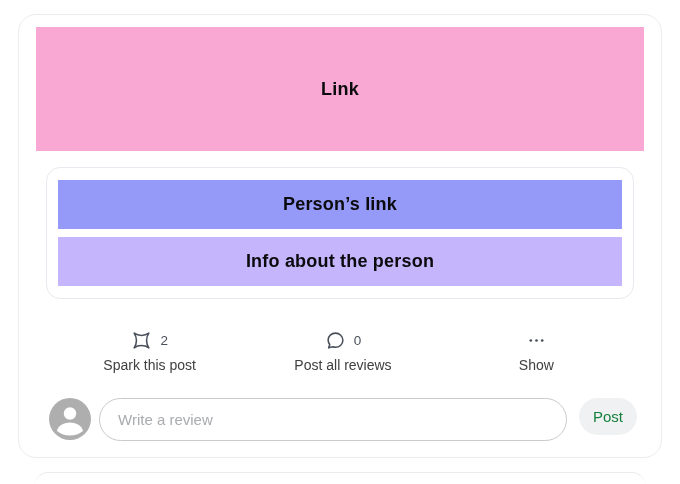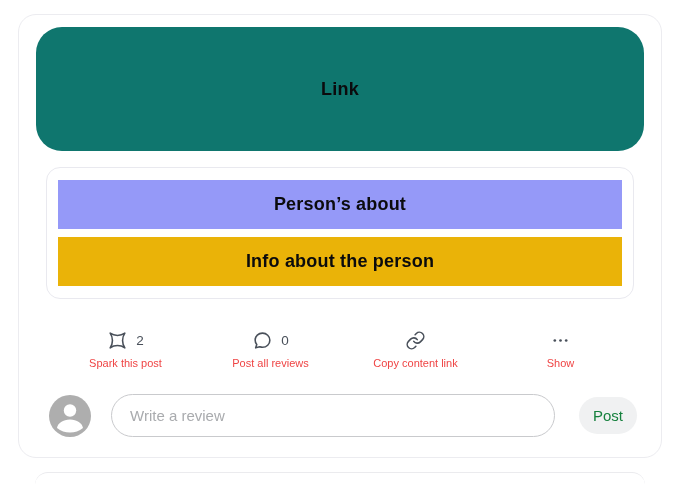--- a/index.html
+++ b/index.html
@@ -74,31 +74,29 @@
     align-items: center;
     gap: 8px;
     height: 22px;
   }
   .action-count {
     font-size: 13.5px;
     color: #49505a;
   }
   .action-label {
     margin-top: 6px;
-    font-size: 11px;
-    color: #ef4444;
+    font-size: 14px;
+    color: #404040;
   }
   .icon-svg {
     display: block;
   }
   .composer {
     margin: 25px 24px 0 30px;
     display: flex;
-    align-items: center;
-    gap: 12px;
   }
   .avatar {
     width: 42px;
     height: 42px;
     border-radius: 50%;
     background: #aeaeae;
     overflow: hidden;
     flex: 0 0 auto;
   }
   .review-input {
@@ -140,29 +138,29 @@
     border-top: 1px solid #ebebee;
     border-radius: 14px 14px 0 0;
   }
 </style>
 </head>
 <body>
 
 <div class="stage">
   <div class="post-card">
 
-    <div class="link-block" style="background: #0f766e; border-radius: 26px;">
+    <div class="link-block" style="background: #f9a8d4;">
       <span class="block-label">Link</span>
     </div>
 
     <div class="person-card">
       <div class="person-block" style="background: rgb(149, 153, 248);">
-        <span class="block-label">Person’s about</span>
-      </div>
-      <div class="person-block" style="background: #eab308; text-align: center;">
+        <span class="block-label">Person’s link</span>
+      </div>
+      <div class="person-block" style="background: #c4b5fd; text-align: center;">
         <span class="block-label">Info about the person</span>
       </div>
     </div>
 
     <div class="action-bar">
 
       <div class="action-item">
         <div class="action-top">
           <span>
             <svg class="icon-svg" width="21" height="21" viewBox="0 0 24 24" fill="none" stroke="#49505a" stroke-width="1.8" stroke-linejoin="round">
@@ -179,31 +177,20 @@
           <span>
             <svg class="icon-svg" width="21" height="21" viewBox="0 0 24 24" fill="none" stroke="#49505a" stroke-width="1.8" stroke-linejoin="round">
               <path d="M12 3.6 c 4.7 0 8.4 3.6 8.4 8.1 s -3.7 8.1 -8.4 8.1 c -1.1 0 -2.1 -0.2 -3.1 -0.55 L 4.2 20.4 l 1.25 -3.9 a 7.9 7.9 0 0 1 -1.85 -5.1 C 3.6 7.2 7.3 3.6 12 3.6 Z"></path>
             </svg>
           </span>
           <span class="action-count">0</span>
         </div>
         <span class="action-label">Post all reviews</span>
       </div>
 
-      <div class="action-item">
-        <div class="action-top">
-          <span>
-            <svg class="icon-svg" width="21" height="21" viewBox="0 0 24 24" fill="none" stroke="#49505a" stroke-width="1.8" stroke-linecap="round" stroke-linejoin="round">
-              <path d="M10 13a5 5 0 0 0 7.54.54l2.5-2.5a5 5 0 0 0-7.07-7.07l-1.4 1.39"></path>
-              <path d="M14 11a5 5 0 0 0-7.54-.54l-2.5 2.5a5 5 0 0 0 7.07 7.07l1.39-1.39"></path>
-            </svg>
-          </span>
-        </div>
-        <span class="action-label">Copy content link</span>
-      </div>
 
       <div class="action-item">
         <div class="action-top">
           <span>
             <svg class="icon-svg" width="21" height="21" viewBox="0 0 24 24" fill="#49505a">
               <circle cx="5.5" cy="12" r="1.55"></circle>
               <circle cx="12" cy="12" r="1.55"></circle>
               <circle cx="18.5" cy="12" r="1.55"></circle>
             </svg>
           </span>

